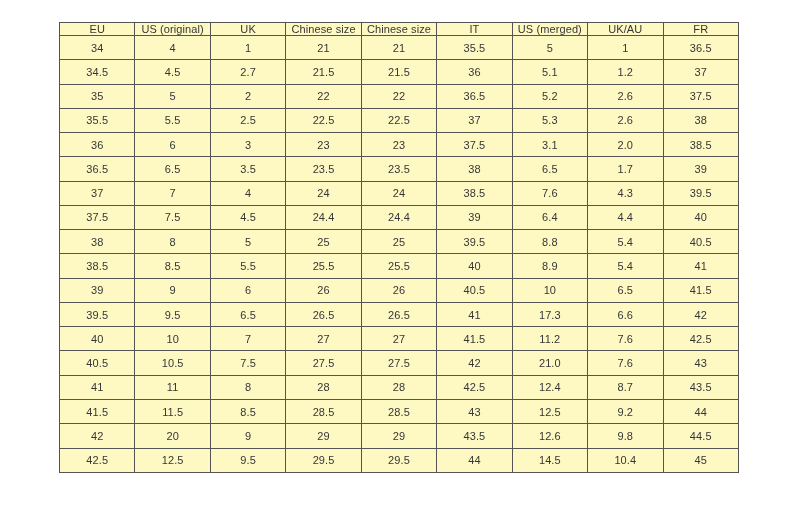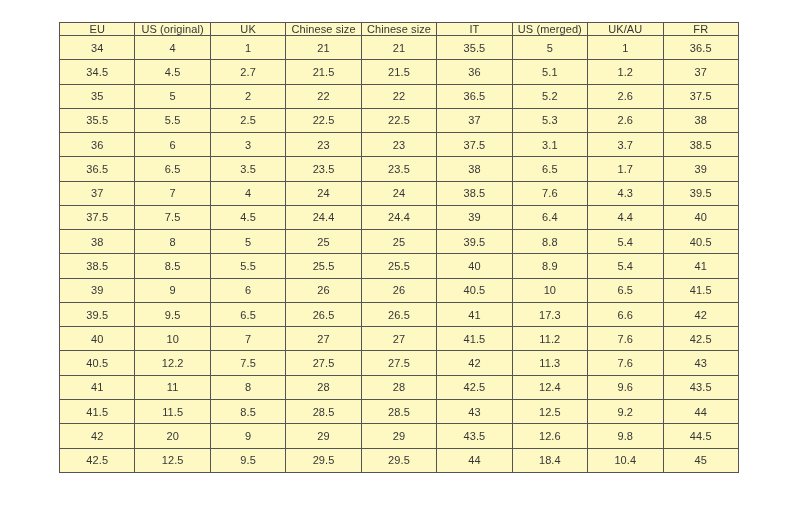--- a/index.html
+++ b/index.html
@@ -101,21 +101,21 @@
         <td>38</td>
       </tr>
       <tr>
         <td>36</td>
         <td>6</td>
         <td>3</td>
         <td>23</td>
         <td>23</td>
         <td>37.5</td>
         <td>3.1</td>
-        <td>3.7</td>
+        <td>2.0</td>
         <td>38.5</td>
       </tr>
       <tr>
         <td>36.5</td>
         <td>6.5</td>
         <td>3.5</td>
         <td>23.5</td>
         <td>23.5</td>
         <td>38</td>
         <td>6.5</td>
@@ -194,38 +194,38 @@
         <td>7</td>
         <td>27</td>
         <td>27</td>
         <td>41.5</td>
         <td>11.2</td>
         <td>7.6</td>
         <td>42.5</td>
       </tr>
       <tr>
         <td>40.5</td>
-        <td>12.2</td>
+        <td>10.5</td>
         <td>7.5</td>
         <td>27.5</td>
         <td>27.5</td>
         <td>42</td>
-        <td>11.3</td>
+        <td>21.0</td>
         <td>7.6</td>
         <td>43</td>
       </tr>
       <tr>
         <td>41</td>
         <td>11</td>
         <td>8</td>
         <td>28</td>
         <td>28</td>
         <td>42.5</td>
         <td>12.4</td>
-        <td>9.6</td>
+        <td>8.7</td>
         <td>43.5</td>
       </tr>
       <tr>
         <td>41.5</td>
         <td>11.5</td>
         <td>8.5</td>
         <td>28.5</td>
         <td>28.5</td>
         <td>43</td>
         <td>12.5</td>
@@ -243,18 +243,18 @@
         <td>9.8</td>
         <td>44.5</td>
       </tr>
       <tr>
         <td>42.5</td>
         <td>12.5</td>
         <td>9.5</td>
         <td>29.5</td>
         <td>29.5</td>
         <td>44</td>
-        <td>18.4</td>
+        <td>14.5</td>
         <td>10.4</td>
         <td>45</td>
       </tr>
     </tbody>
 </table>
 
 </body></html>

